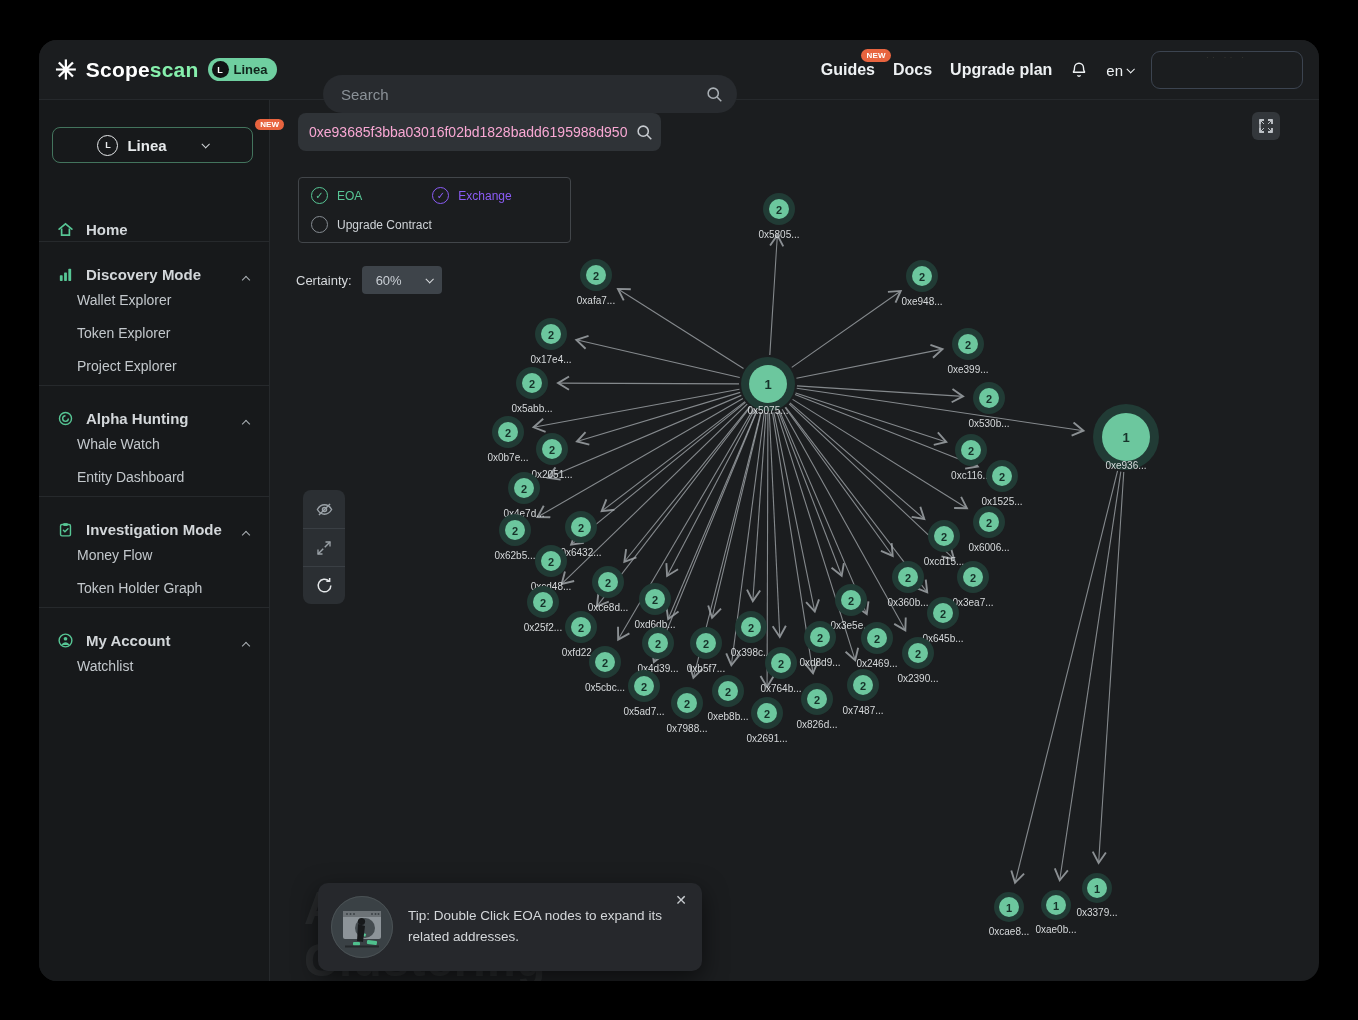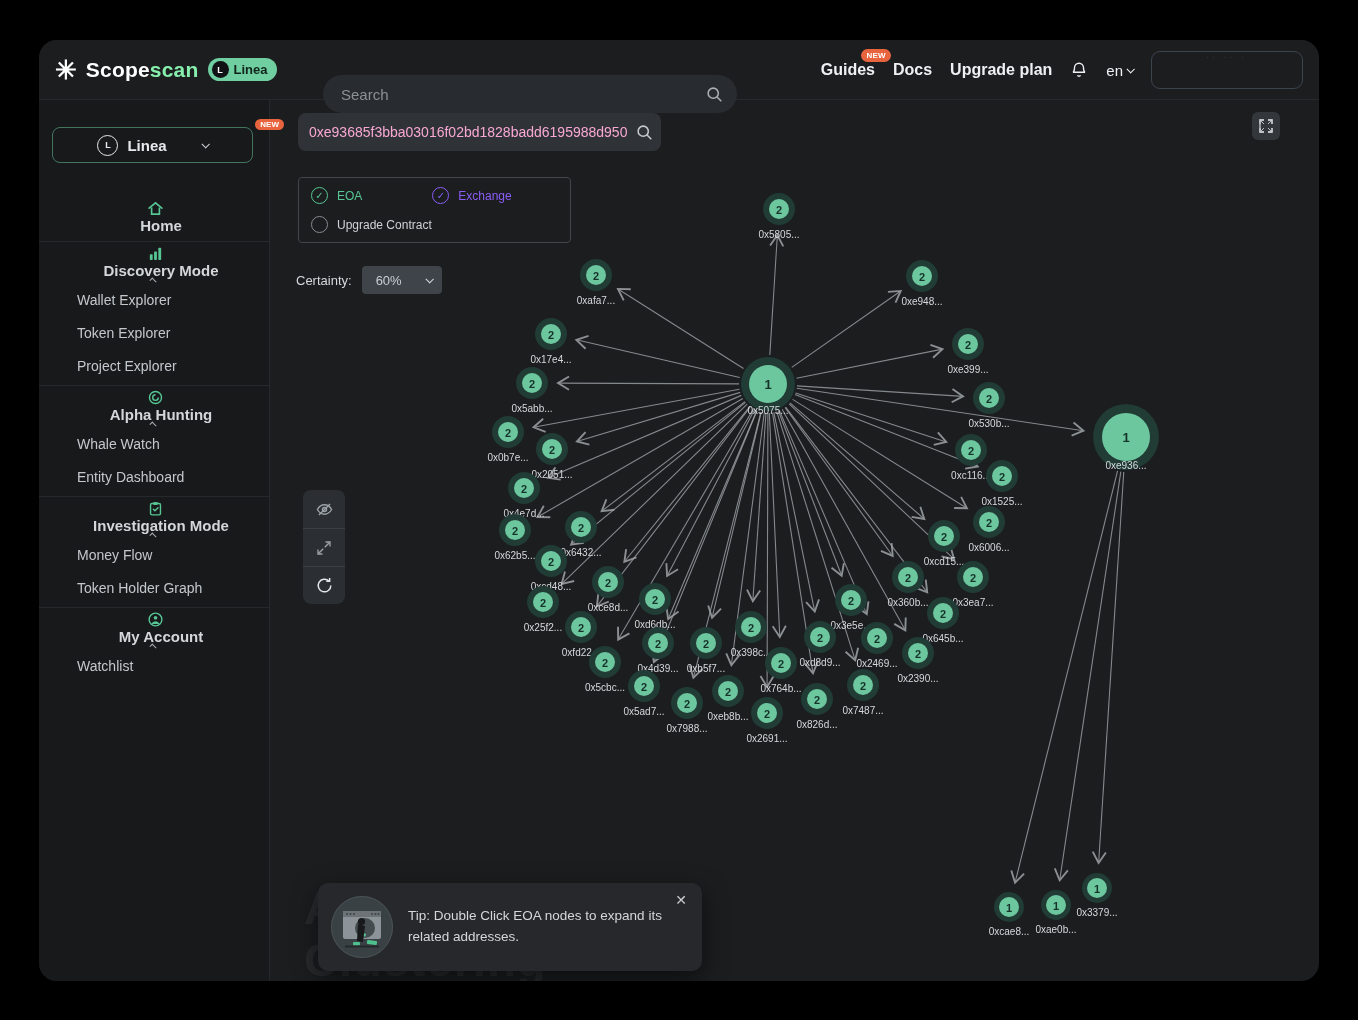--- a/index.html
+++ b/index.html
@@ -40,21 +40,21 @@
     border-right:1px solid #26292c;z-index:15;}
   .net-select{position:absolute;left:13px;top:27px;width:201px;height:36px;border:1px solid rgba(111,207,160,.5);
     border-radius:8px;display:flex;align-items:center;justify-content:center;gap:9px;cursor:pointer;color:#e7eaec;}
   .net-select .lring{width:21px;height:21px;border-radius:50%;border:1.5px solid #e7eaec;color:#e7eaec;
     font-size:9px;display:flex;align-items:center;justify-content:center;font-weight:700;}
   .net-select .nlabel{font-size:15px;font-weight:700;position:relative;}
   .net-select .nb{position:absolute;top:-9px;right:-32px;background:#e8643f;color:#fff;font-size:8px;
     font-weight:700;padding:1px 5px;border-radius:7px;}
   .net-select .chev{margin-left:26px;color:#cfd3d6;}
   .nav{position:absolute;left:0;right:0;top:100px;}
-  .nav-home,.nav-head{display:flex;align-items:center;height:38px;padding:0 16px 0 18px;cursor:pointer;flex-direction:column;}
+  .nav-home,.nav-head{display:flex;align-items:flex-end;height:38px;padding:0 16px 0 18px;cursor:pointer;}
   .nav-home .lbl,.nav-head .lbl{color:#d3d7da;font-size:15px;font-weight:700;margin-left:12px;flex:1;}
   .nav-head .chev{color:#aab0b5;margin-right:4px;}
   .nav-sub{display:flex;align-items:center;height:33px;padding-left:38px;color:#c3c8cc;font-size:14px;cursor:pointer;}
   .nav-sub.active{background:#1e2522;color:#57c695;border-right:3px solid #57c695;}
   .nav-div{border-top:1px solid #26292c;margin:3px 0;}
   .icon16{width:17px;height:17px;flex:none;}
   
   .main{position:absolute;left:231px;top:60px;right:0;bottom:0;overflow:hidden;}
   .graph-svg{position:absolute;inset:0;z-index:1;}
   .addr-wrap{position:absolute;left:28px;top:13px;width:363px;height:38px;background:#2f3337;

